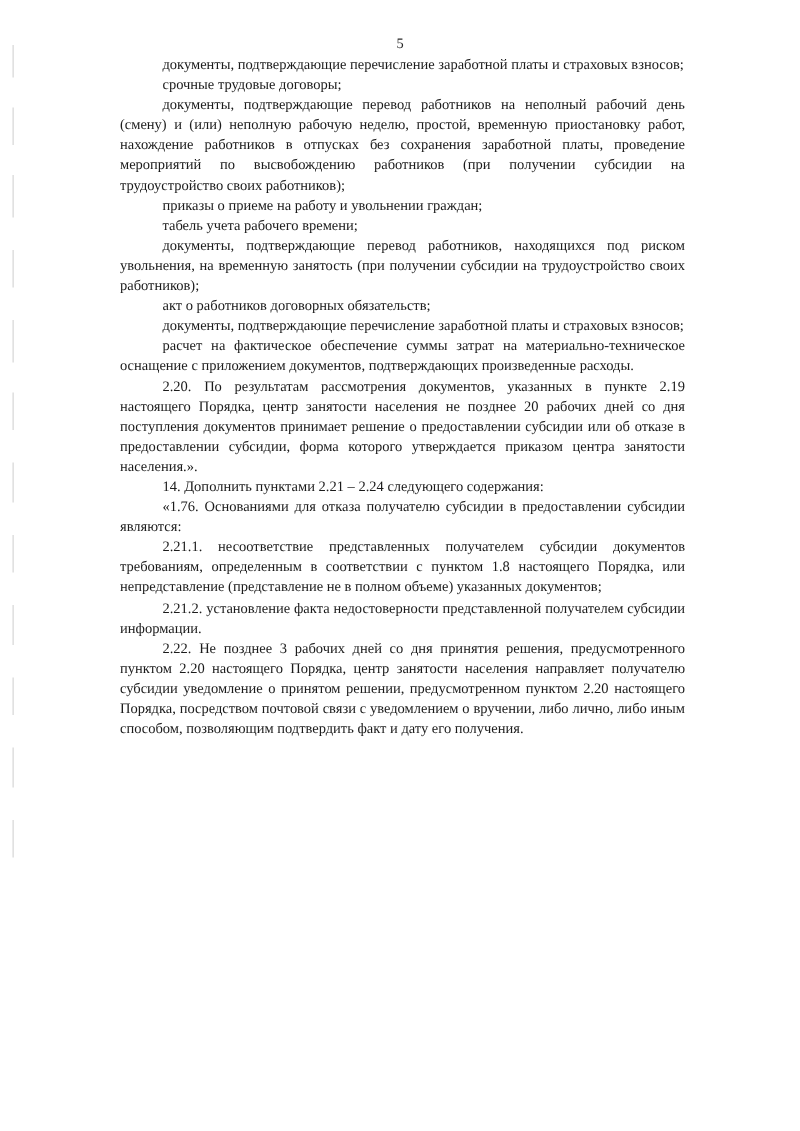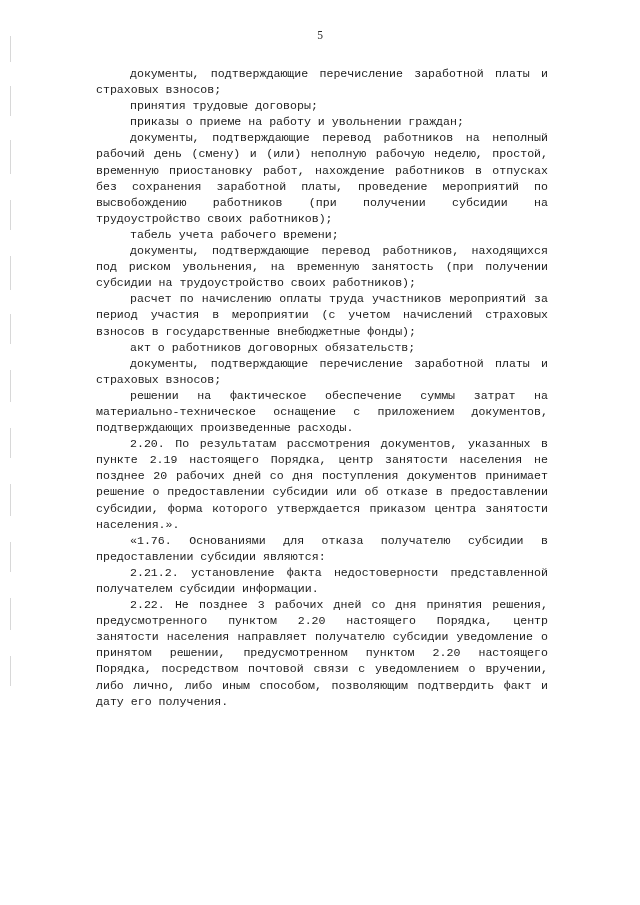--- a/index.html
+++ b/index.html
@@ -31,24 +31,23 @@
     top: 30px;
     left: 0;
     right: 0;
     text-align: center;
     font-size: 11.5px;
     line-height: 1;
     color: #2a2a2a;
   }
   .doc-body {
     position: absolute;
-    top: 66px;
+    top: 44px;
     left: 96px;
     width: 452px;
-    font-family: Liberation Mono, monospace;
   }
   p.para {
     margin: 0;
     font-size: 11.6px;
     line-height: 16.1px;
     text-align: justify;
     text-justify: inter-word;
     color: #1b1b1b;
     text-indent: 34px;
     hyphens: none;
@@ -69,28 +68,29 @@
   <div class="edge-mark" style="top:428px;height:30px;"></div>
   <div class="edge-mark" style="top:484px;height:32px;"></div>
   <div class="edge-mark" style="top:542px;height:30px;"></div>
   <div class="edge-mark" style="top:598px;height:32px;"></div>
   <div class="edge-mark" style="top:656px;height:30px;"></div>
 
   <div class="page-number">5</div>
 
   <div class="doc-body">
     <p class="para">документы, подтверждающие перечисление заработной платы и страховых взносов;</p>
-    <p class="para">принятия трудовые договоры;</p>
+    <p class="para">срочные трудовые договоры;</p>
+    <p class="para">документы, подтверждающие перевод работников на неполный рабочий день (смену) и (или) неполную рабочую неделю, простой, временную приостановку работ, нахождение работников в отпусках без сохранения заработной платы, проведение мероприятий по высвобождению работников (при получении субсидии на трудоустройство своих работников);</p>
     <p class="para">приказы о приеме на работу и увольнении граждан;</p>
-    <p class="para">документы, подтверждающие перевод работников на неполный рабочий день (смену) и (или) неполную рабочую неделю, простой, временную приостановку работ, нахождение работников в отпусках без сохранения заработной платы, проведение мероприятий по высвобождению работников (при получении субсидии на трудоустройство своих работников);</p>
     <p class="para">табель учета рабочего времени;</p>
     <p class="para">документы, подтверждающие перевод работников, находящихся под риском увольнения, на временную занятость (при получении субсидии на трудоустройство своих работников);</p>
-    <p class="para">расчет по начислению оплаты труда участников мероприятий за период участия в мероприятии (с учетом начислений страховых взносов в государственные внебюджетные фонды);</p>
     <p class="para">акт о работников договорных обязательств;</p>
     <p class="para">документы, подтверждающие перечисление заработной платы и страховых взносов;</p>
-    <p class="para">решении на фактическое обеспечение суммы затрат на материально-техническое оснащение с приложением документов, подтверждающих произведенные расходы.</p>
+    <p class="para">расчет на фактическое обеспечение суммы затрат на материально-техническое оснащение с приложением документов, подтверждающих произведенные расходы.</p>
     <p class="para">2.20. По результатам рассмотрения документов, указанных в пункте 2.19 настоящего Порядка, центр занятости населения не позднее 20 рабочих дней со дня поступления документов принимает решение о предоставлении субсидии или об отказе в предоставлении субсидии, форма которого утверждается приказом центра занятости населения.».</p>
+    <p class="para">14. Дополнить пунктами 2.21 – 2.24 следующего содержания:</p>
     <p class="para">«1.76. Основаниями для отказа получателю субсидии в предоставлении субсидии являются:</p>
+    <p class="para">2.21.1. несоответствие представленных получателем субсидии документов требованиям, определенным в соответствии с пунктом 1.8 настоящего Порядка, или непредставление (представление не в полном объеме) указанных документов;</p>
     <p class="para">2.21.2. установление факта недостоверности представленной получателем субсидии информации.</p>
     <p class="para">2.22. Не позднее 3 рабочих дней со дня принятия решения, предусмотренного пунктом 2.20 настоящего Порядка, центр занятости населения направляет получателю субсидии уведомление о принятом решении, предусмотренном пунктом 2.20 настоящего Порядка, посредством почтовой связи с уведомлением о вручении, либо лично, либо иным способом, позволяющим подтвердить факт и дату его получения.</p>
   </div>
 
 </div>
 
 </body></html>

